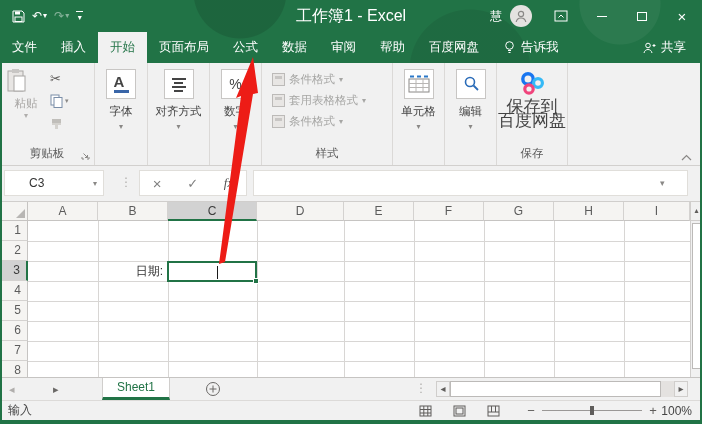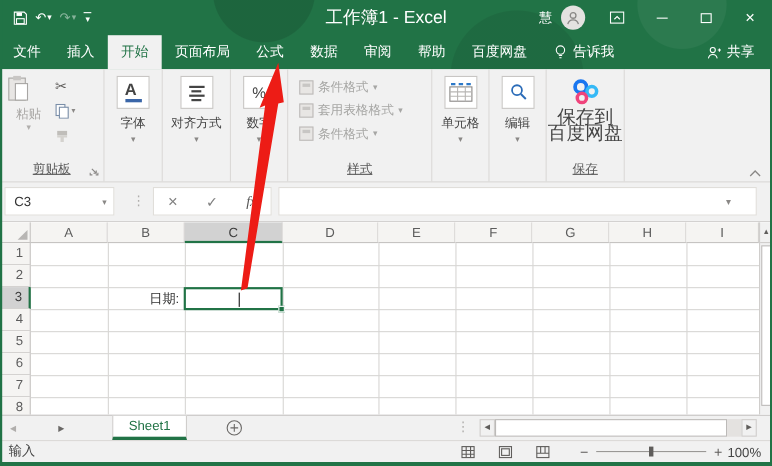--- a/index.html
+++ b/index.html
@@ -38,21 +38,21 @@
   .tab.selected { background:#f1f1f1; color:#217346; }
   .tab .bulb { margin-right:5px; display:flex; }
   .tab-share { margin-left:auto; margin-right:4px; }
   .tab-share .shr { margin-right:5px; display:flex; }
 
   
   .ribbon { height:103px; background:#f1f1f1; border-bottom:1px solid #d2d0ce;
             display:flex; position:relative; }
   .rgroup { position:relative; border-right:1px solid #dbd9d7; height:100%; }
   .glabel { position:absolute; bottom:4px; left:0; right:0; text-align:center;
-            font-size:11.5px; color:#5a5a5a;text-decoration:underline; }
+            font-size:11.5px; color:#5a5a5a; }
   .launcher { position:absolute; right:4px; bottom:5px; }
   
   .g-clip { width:95px; }
   .paste { position:absolute; left:6px; top:5px; width:40px; text-align:center; color:#a8a6a4; }
   .paste .plabel { margin-top:2px; font-size:11.5px; }
   .clip-col { position:absolute; left:50px; top:7px; display:flex; flex-direction:column; gap:7px; }
   .clip-col .mini { display:flex; align-items:center; gap:2px; height:16px; }
   .scissors { font-size:13px; color:#5f5d5b; }
   
   .bigbtn { width:100%; height:100%; display:flex; flex-direction:column; align-items:center;
@@ -78,21 +78,21 @@
   .stylerow .caret { font-size:8px; }
   
   .g-baidu { width:71px; }
   .baidu-lines { margin-top:4px; text-align:center; font-size:17px; color:#444; line-height:14px; }
   .collapse-chevron { position:absolute; right:10px; bottom:4px; color:#8a8886; }
 
   
   .fbar { height:36px; background:#f1f1f1; border-bottom:1px solid #d0cecc;
           position:relative; }
   .namebox { position:absolute; left:4px; top:4px; width:100px; height:26px; background:#fff;
-             border:1px solid #e0deda; display:flex; align-items:center; }
+             border:1px solid #e0deda; display:flex; align-items:center;padding-left:16px; }
   .namebox .val { padding-left:8px; color:#333; }
   .namebox .nb-caret { margin-left:auto; padding-right:6px; color:#8a8886; font-size:8px; }
   .fdots { position:absolute; left:120px; top:9px; color:#b0aeac; font-size:12px; letter-spacing:0; }
   .fxbox { position:absolute; left:139px; top:4px; width:108px; height:26px; background:#fff;
            border:1px solid #e0deda; display:flex; align-items:center; justify-content:space-around;
            color:#808080; }
   .fxbox .x { font-size:15px; }
   .fxbox .ok { font-size:13px; }
   .fxbox .fx { font-style:italic; font-family:"Liberation Serif", serif; font-size:13px; color:#555; }
   .finput { position:absolute; left:253px; top:4px; width:435px; height:26px; background:#fff;

